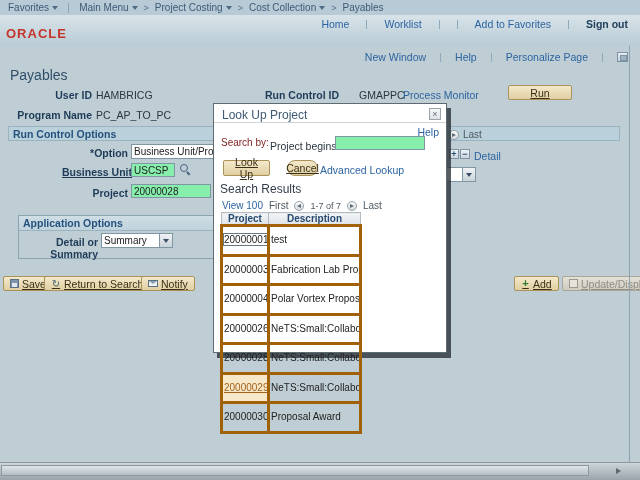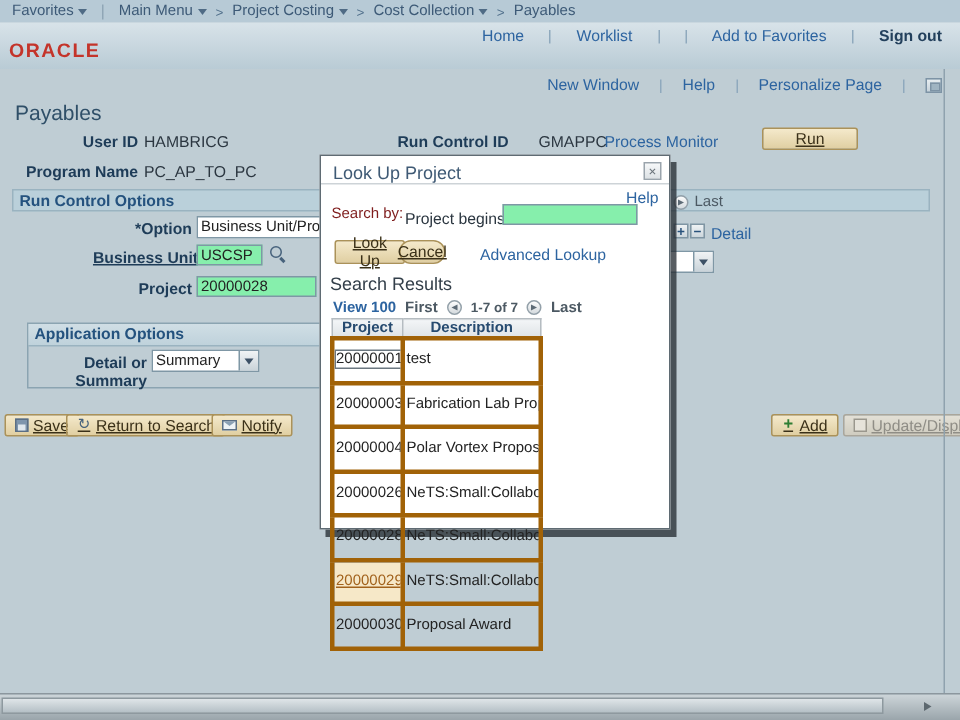--- a/index.html
+++ b/index.html
@@ -106,21 +106,21 @@
     background:linear-gradient(#f6f8f9,#dde2e5); color:#6a737a; font-size:9px; line-height:10px; text-align:center; cursor:pointer; }
   #modal-close::after { content:"×"; }
   #modal-sep { position:absolute; left:0; top:18px; width:100%; height:1px; background:#cdd3d7; }
   #modal-help { position:absolute; right:7px; top:22px; font-size:10.5px; }
   #searchby { position:absolute; left:7px; top:33px; font-size:10px; color:#7f1d1d; }
   #beginswith { position:absolute; left:56px; top:36px; color:#2b3640; font-size:10.5px; }
   #modal-input { left:121px; top:32px; width:90px; }
   .mbtn { position:absolute; top:56px; height:16px; }
   #adv-link { position:absolute; left:106px; top:60px; font-size:10.5px; }
   #results-title { position:absolute; left:6px; top:78px; font-size:12px; color:#333f4a; }
-  #pager { position:absolute; left:8px; top:96px; display:flex; gap:6px; font-size:10px; color:#4c5963;font-weight:bold; }
+  #pager { position:absolute; left:8px; top:96px; display:flex; align-items:center; gap:6px; font-size:10px; color:#4c5963; }
   #pager .range { font-size:9px; }
   #res-table { position:absolute; left:6px; top:108px; border-collapse:collapse; }
   #res-table th { width:47px; border:1px solid #b5bcc1; background:linear-gradient(#f3f5f7,#dfe4e7);
     font-size:10px; color:#274b70; font-weight:bold; height:13px; padding:0 2px; }
   #res-table th.desc { width:92px; }
   #res-table td { border:3px solid #a16207; font-size:10px; color:#232323; height:10.8px;
     line-height:10.5px; padding:8px 1px; white-space:nowrap; overflow:hidden; max-width:92px; cursor:pointer; }
   #res-table td.proj { max-width:47px; }
   .focus-box { outline:1px solid #6b7780; }
   .hot td.proj { background:#f6e8c8; }
@@ -259,21 +259,21 @@
   <div id="modal-title">Look Up Project</div>
   <div id="modal-close"></div>
   <div id="modal-sep"></div>
   <a id="modal-help">Help</a>
 
   <div id="searchby">Search by:</div>
   <div id="beginswith">Project begins with</div>
   <input class="tin" id="modal-input" value="" style="">
 
   <button class="btn-beige mbtn" style="left:9px;width:47px;">Look Up</button>
-  <button class="btn-beige mbtn" style="left:52px;width:31px;border-radius:8px;">Cancel</button>
+  <button class="btn-beige mbtn" style="left:73px;width:31px;border-radius:8px;">Cancel</button>
   <a id="adv-link">Advanced Lookup</a>
 
   <div id="results-title">Search Results</div>
 
   <div id="pager">
     <a>View 100</a>
     <span>First</span>
     <span class="pcirc">
         <span class="tri-l"></span>
       </span>

